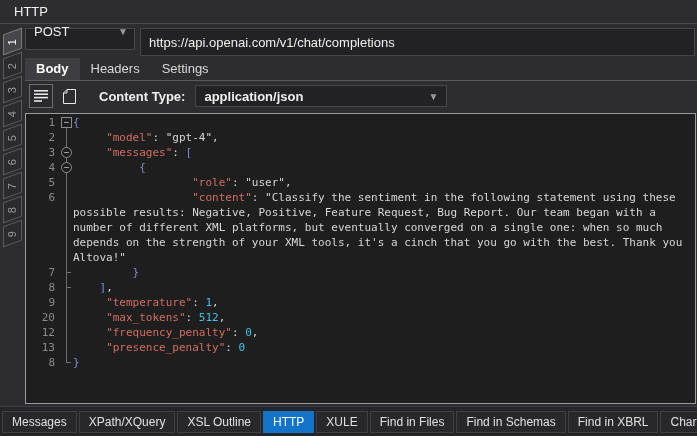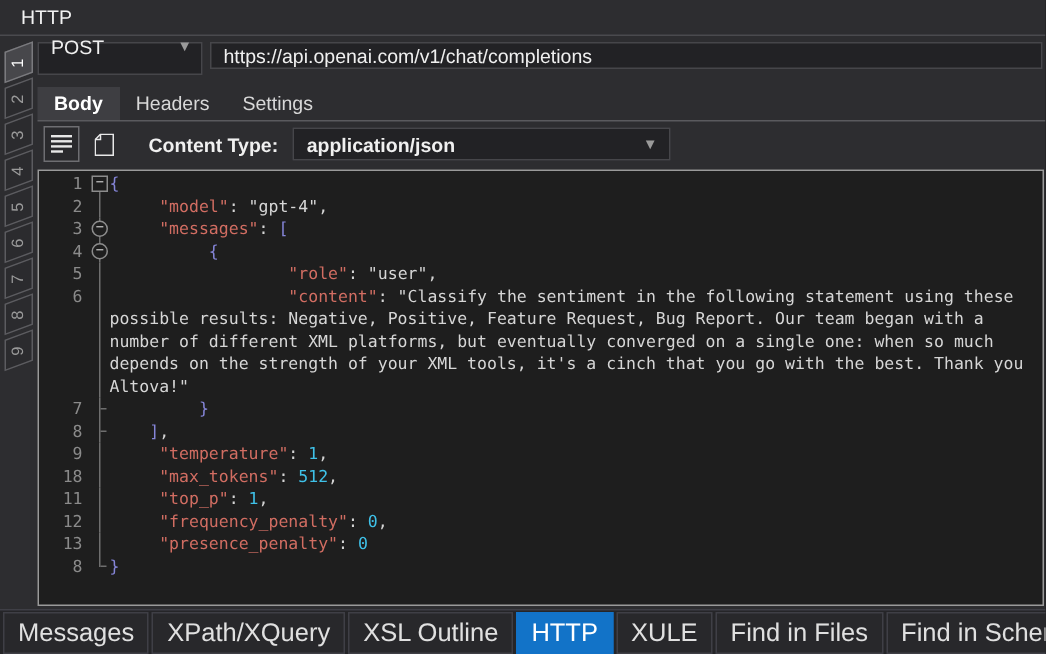--- a/index.html
+++ b/index.html
@@ -40,21 +40,21 @@
   .req-row { height:24px; flex:none; display:flex; gap:5px; margin-right:2px; }
   .method-select {
     width:110px; flex:none; height:22px;
     background:#222225; border:1px solid #46464a;
     display:flex; align-items:center; padding:0 6px 16px 8px;
     color:#f0f0f0; cursor:default;
   }
   .method-select .mlabel { flex:1; }
   .chev { color:#9a9a9a; font-size:10px; }
   .url-input {
-    flex:1; height:18px;
+    flex:1; height:28px;
     background:#222225; border:1px solid #46464a;
     color:#f0f0f0; font-family:"Liberation Sans", sans-serif;
     font-size:13px; padding:0 8px; outline:none;
   }
 
   
   .view-tabs {
     height:25px; flex:none; display:flex; align-items:flex-end;
     border-bottom:1px solid #5a5a5e; margin-top:4px;
   }
@@ -136,21 +136,21 @@
   .tk-p  { color:var(--c-punct); }
 
   
   .bottom-bar {
     height:30px; flex:none; background:#252528;
     border-top:1px solid #3f3f46;
     display:flex; align-items:center; padding:0 2px; gap:2px;
   }
   .bottom-tab {
     border:1px solid #3f3f46; background:#28282b;
-    color:#e0e0e0; font-size:17px;
+    color:#e0e0e0; font-size:12px;
     padding:3px 9px; cursor:default; white-space:nowrap;
   }
   .bottom-tab.active {
     background:var(--c-accent); border-color:var(--c-accent); color:#ffffff;
   }
   .icon-svg { display:block; }
 </style>
 </head>
 <body>
 
@@ -269,28 +269,23 @@
           <span class="ln">8</span>
           <span class="fold f-tick"></span>
           <span class="code"><span>    </span><span class="tk-br">]</span><span class="tk-p">,</span></span>
         </div>
         <div class="line">
           <span class="ln">9</span>
           <span class="fold f-line"></span>
           <span class="code"><span>     </span><span class="tk-k">"temperature"</span><span class="tk-p">: </span><span class="tk-n">1</span><span class="tk-p">,</span></span>
         </div>
         <div class="line">
-          <span class="ln">18</span>
+          <span class="ln">20</span>
           <span class="fold f-line"></span>
           <span class="code"><span>     </span><span class="tk-k">"max_tokens"</span><span class="tk-p">: </span><span class="tk-n">512</span><span class="tk-p">,</span></span>
-        </div>
-        <div class="line">
-          <span class="ln">11</span>
-          <span class="fold f-line"></span>
-          <span class="code"><span>     </span><span class="tk-k">"top_p"</span><span class="tk-p">: </span><span class="tk-n">1</span><span class="tk-p">,</span></span>
         </div>
         <div class="line">
           <span class="ln">12</span>
           <span class="fold f-line"></span>
           <span class="code"><span>     </span><span class="tk-k">"frequency_penalty"</span><span class="tk-p">: </span><span class="tk-n">0</span><span class="tk-p">,</span></span>
         </div>
         <div class="line">
           <span class="ln">13</span>
           <span class="fold f-line"></span>
           <span class="code"><span>     </span><span class="tk-k">"presence_penalty"</span><span class="tk-p">: </span><span class="tk-n">0</span></span>

